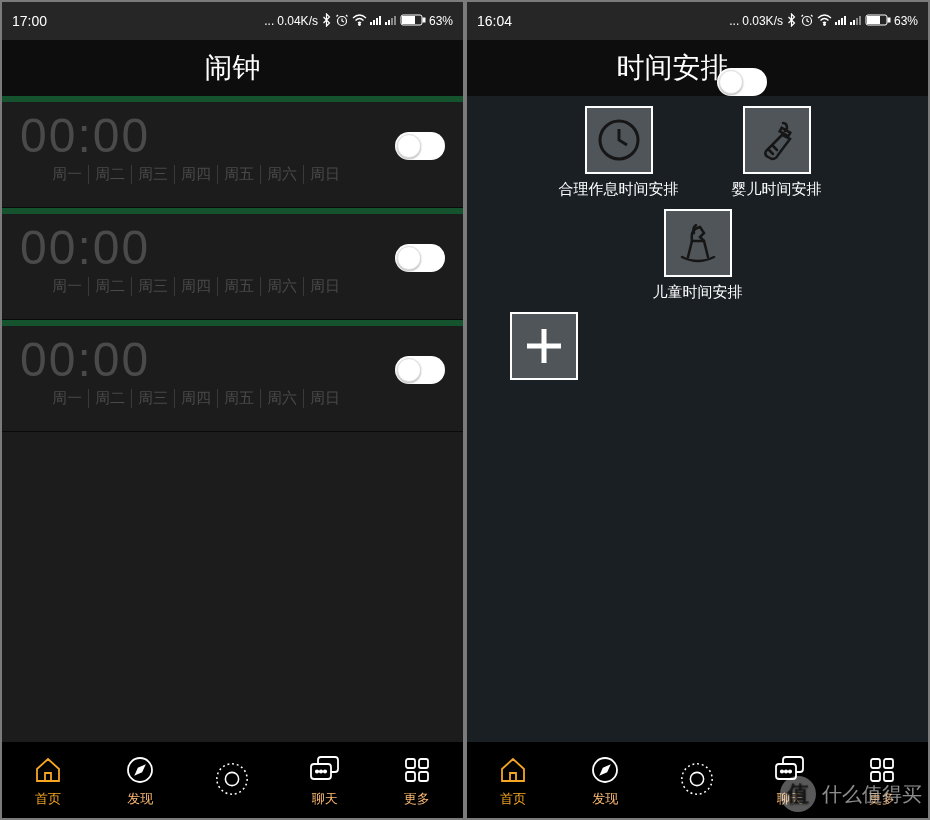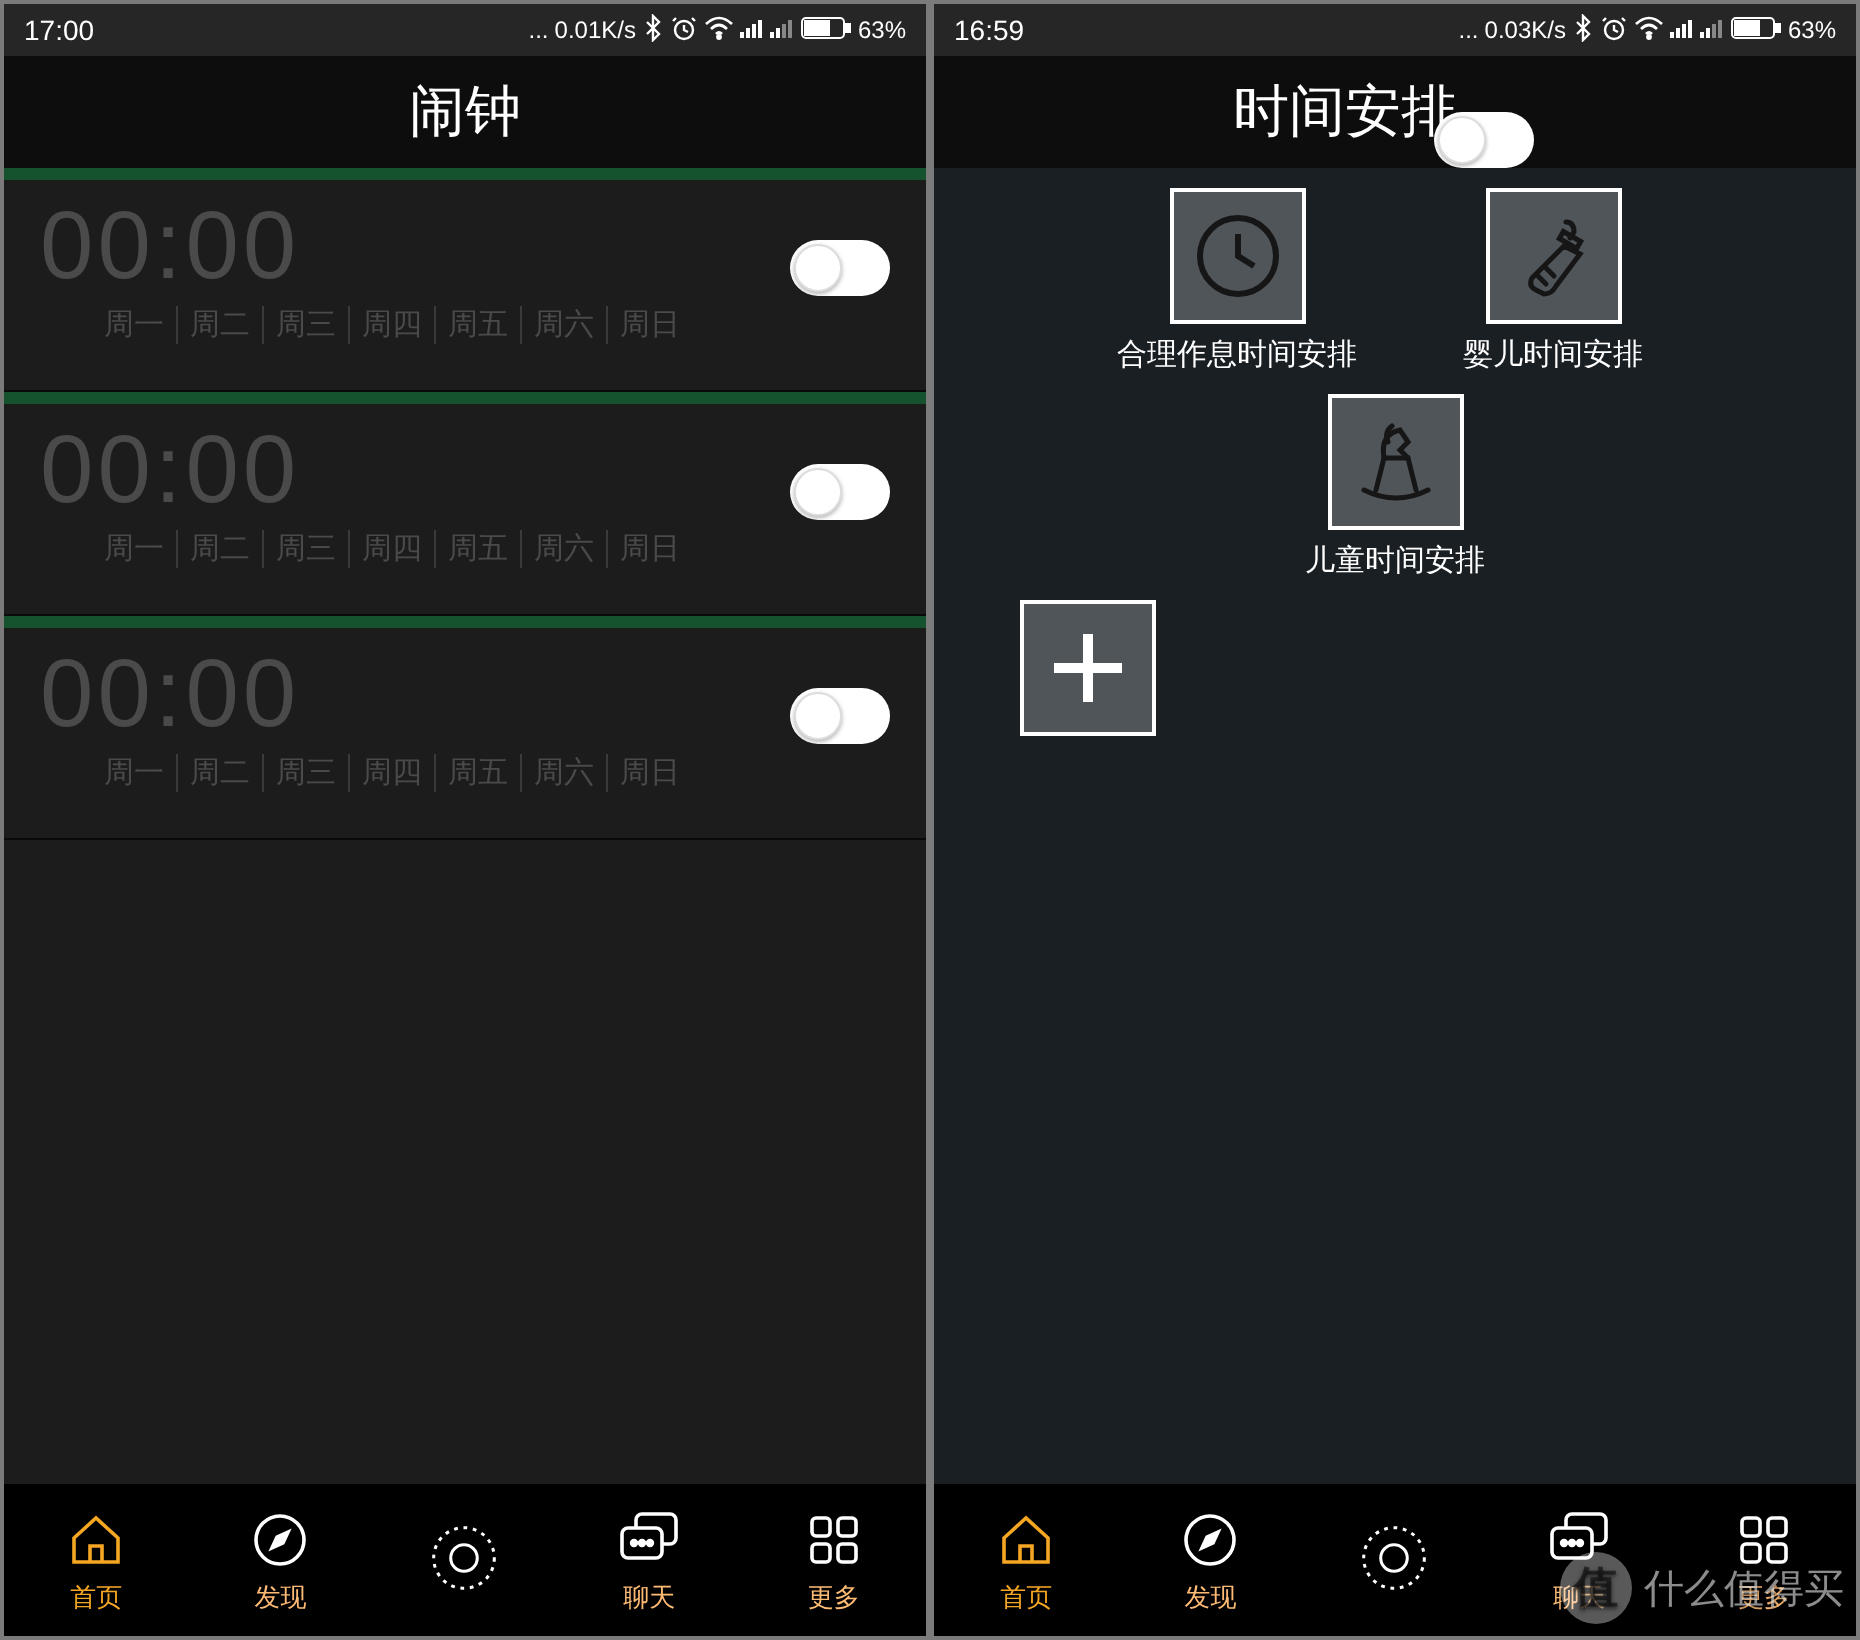--- a/index.html
+++ b/index.html
@@ -15,21 +15,21 @@
   }
   .phone {
     flex: 1;
     background: #1c1c1c;
     display: flex;
     flex-direction: column;
     position: relative;
   }
   
   .status-bar {
-    height: 26px;
+    height: 38px;
     background: #262626;
     display: flex;
     align-items: center;
     padding: 0 10px;
     color: #fff;
     font-size: 14px;
   }
   .status-bar .spacer { flex: 1; }
   .status-bar .right { display: flex; align-items: center; gap: 3px; font-size: 12px; }
   
@@ -188,21 +188,21 @@
 </style>
 </head>
 <body>
 
 <div class="phone">
   <div class="status-bar">
     <span>17:00</span>
     <span class="spacer"></span>
     <span class="right">
       <span>...</span>
-      <span>0.01K/s</span>
+      <span>0.04K/s</span>
       <span>
         <svg width="11" height="14" viewBox="0 0 10 14" fill="none" stroke="#fff" stroke-width="1.2">
             <path d="M2 4 L8 10 L5 13 L5 1 L8 4 L2 10"></path>
           </svg>
       </span>
       <span>
         <svg width="14" height="14" viewBox="0 0 14 14" fill="none" stroke="#fff" stroke-width="1.2">
             <circle cx="7" cy="8" r="4.5"></circle>
             <path d="M7 5.5 V8 L9 9"></path>
             <path d="M3 2 L1.5 3.5 M11 2 L12.5 3.5"></path>
@@ -344,21 +344,21 @@
             <rect x="17" y="17" width="9" height="9" rx="2"></rect>
           </svg>
         </div>
       <div class="nav-label">更多</div>
     </div>
   </div>
 </div>
 
 <div class="phone">
   <div class="status-bar">
-    <span>16:59</span>
+    <span>16:04</span>
     <span class="spacer"></span>
     <span class="right">
       <span>...</span>
       <span>0.03K/s</span>
       <span><svg width="11" height="14" viewBox="0 0 10 14" fill="none" stroke="#fff" stroke-width="1.2">
             <path d="M2 4 L8 10 L5 13 L5 1 L8 4 L2 10"></path>
           </svg></span>
       <span><svg width="14" height="14" viewBox="0 0 14 14" fill="none" stroke="#fff" stroke-width="1.2">
             <circle cx="7" cy="8" r="4.5"></circle>
             <path d="M7 5.5 V8 L9 9"></path>

